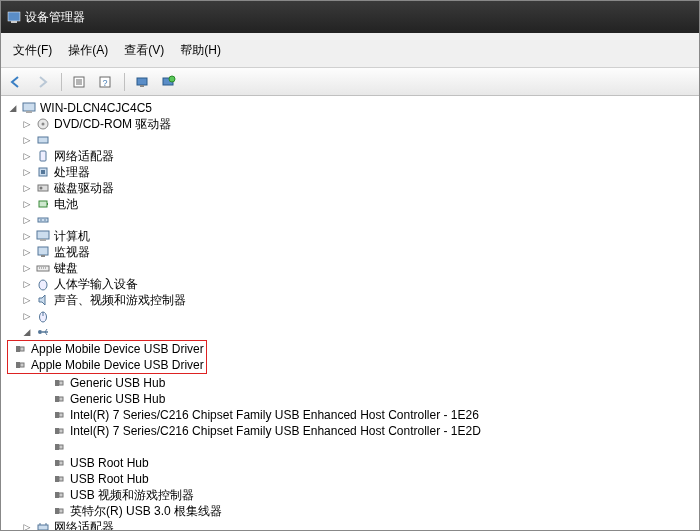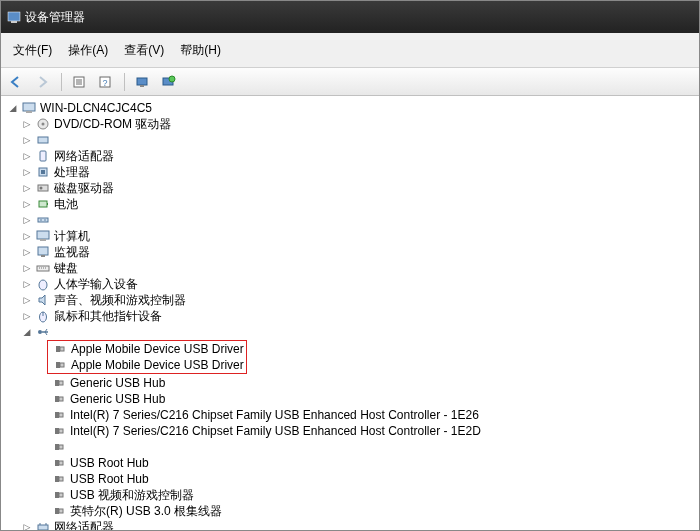--- a/index.html
+++ b/index.html
@@ -306,39 +306,38 @@
 
   <div class="node">
     <span class="indent" style="width:14px"></span>
     <span class="expander">▷</span>
     <span class="node-icon">
         <svg width="14" height="14">
           <ellipse cx="7" cy="8" rx="3.5" ry="5" fill="#eef" stroke="#579"></ellipse>
           <line x1="7" y1="3" x2="7" y2="7" stroke="#579"></line>
         </svg>
       </span>
-    <span class="node-label">鼠标和其他指针设备</span>
   </div>
 
   
   <div class="node">
     <span class="indent" style="width:14px"></span>
     <span class="expander">◢</span>
     <span class="node-icon">
         <svg width="14" height="14">
           <circle cx="4" cy="7" r="2" fill="#579"></circle>
           <line x1="6" y1="7" x2="12" y2="7" stroke="#579" stroke-width="1.5"></line>
           <line x1="9" y1="7" x2="11" y2="4" stroke="#579"></line>
           <line x1="9" y1="7" x2="11" y2="10" stroke="#579"></line>
         </svg>
       </span>
   </div>
 
   
-  <div style="margin-left:40px; display:inline-block;border-radius:6px;">
+  <div style="display:inline-block;border-radius:6px;">
     <div class="highlight-box">
       <div class="node">
         <span class="node-icon">
             <svg width="14" height="14">
               <rect x="3" y="4" width="4" height="6" fill="#777"></rect>
               <rect x="7" y="5" width="4" height="4" fill="#ccc" stroke="#777"></rect>
             </svg>
           </span>
         <span class="node-label">Apple Mobile Device USB Driver</span>
       </div>

